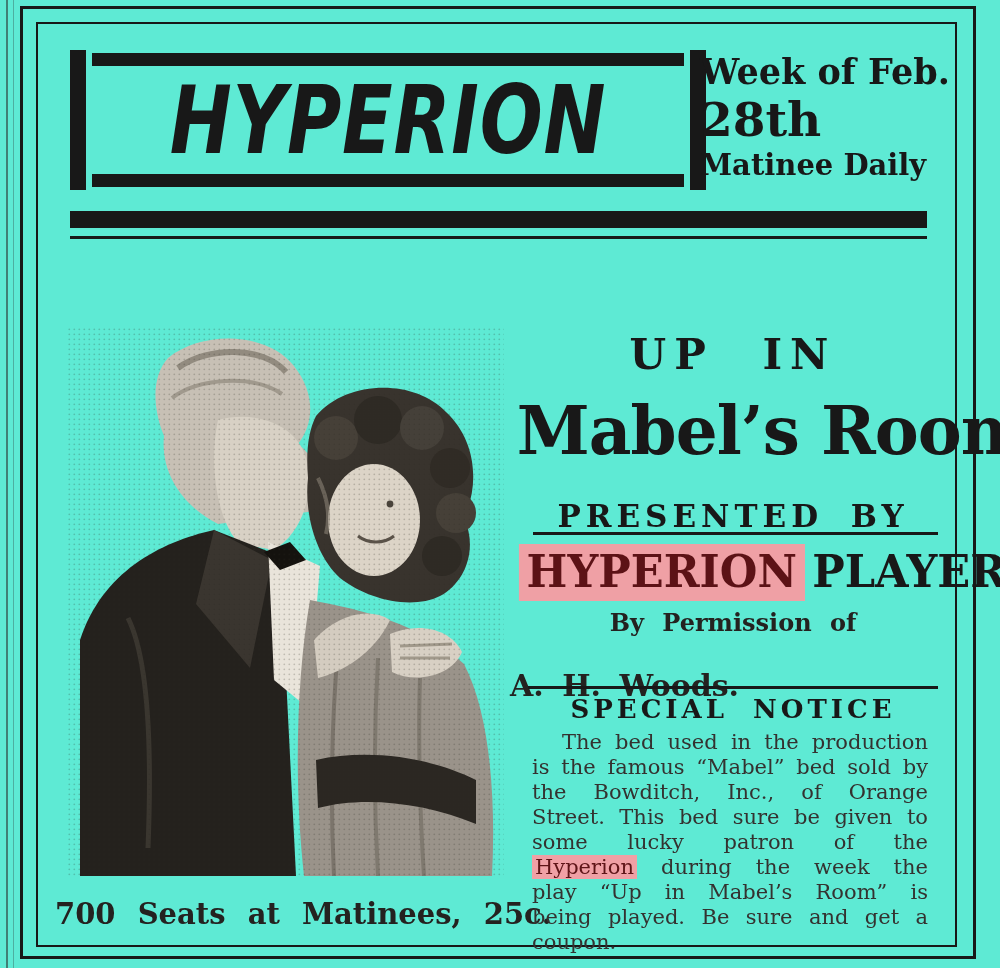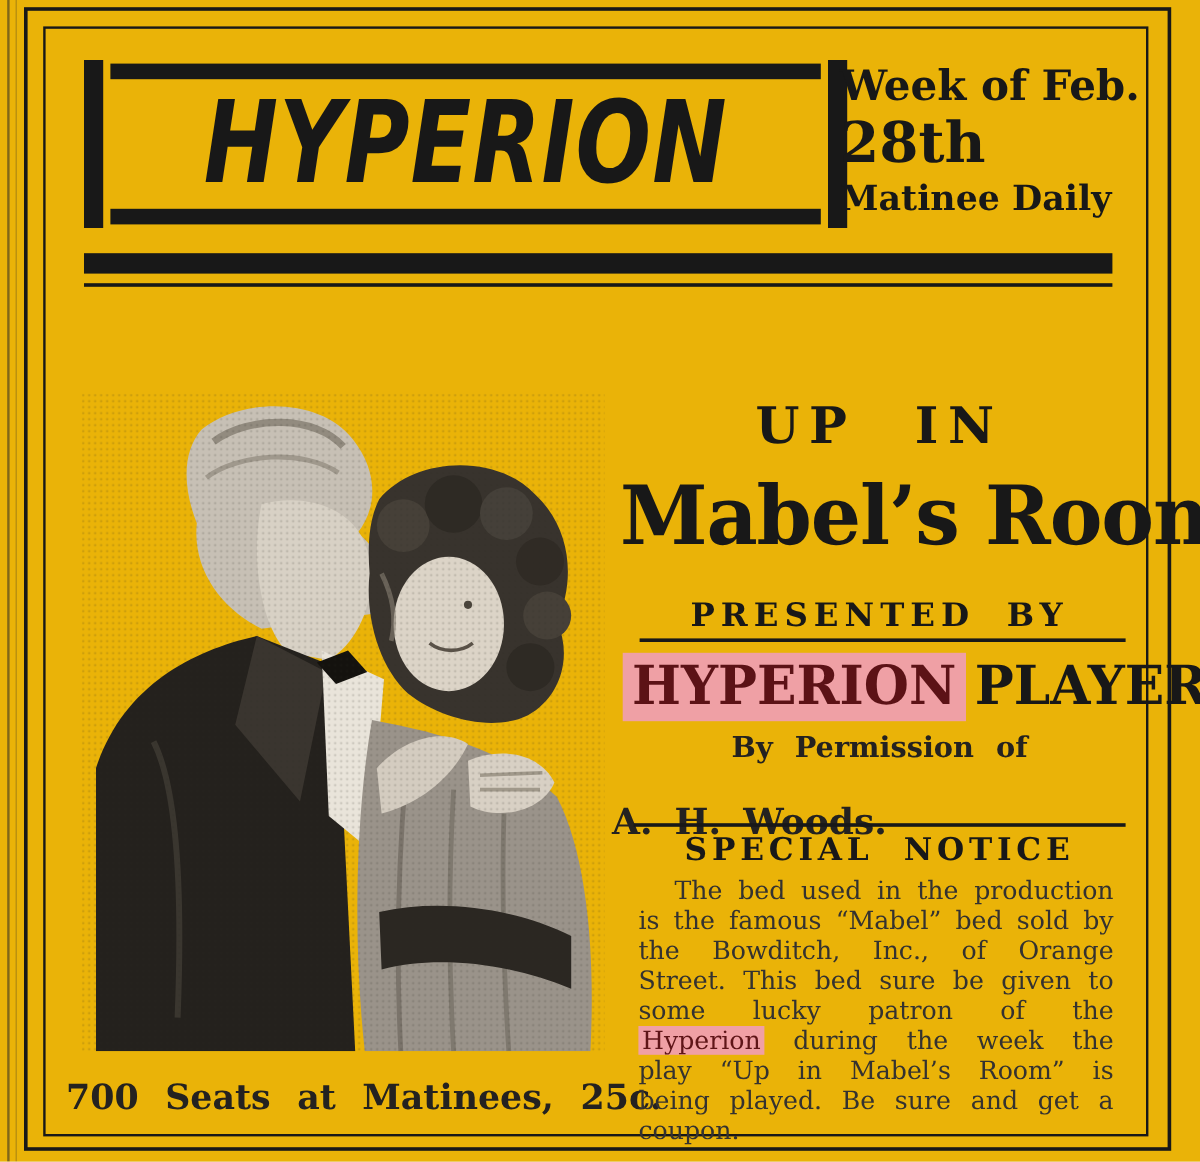--- a/index.html
+++ b/index.html
@@ -3,21 +3,21 @@
 <meta charset="utf-8">
 <style>
   html,body{margin:0;padding:0;}
   body{
     width:1000px;height:968px;
     background:#f1efeb;
     font-family:"DejaVu Serif", serif;
     color:#181818;
     overflow:hidden;
   }
-  #ad{position:relative;width:1000px;height:968px;background:#eab308;}
+  #ad{position:relative;width:1000px;height:968px;background:#5eead4;}
 
   
   .scan-rule-1{position:absolute;left:6px;top:0;width:2px;height:968px;background:rgba(40,40,40,.55);}
   .scan-rule-2{position:absolute;left:13px;top:0;width:1px;height:968px;background:rgba(40,40,40,.30);}
 
   
   .frame-outer{position:absolute;left:20px;top:6px;width:950px;height:947px;border:3px solid #181818;}
   .frame-inner{position:absolute;left:36px;top:22px;width:917px;height:921px;border:2px solid #181818;}
 
   
@@ -54,21 +54,21 @@
     font-size:29px;font-weight:bold;word-spacing:12px;color:#242220;white-space:nowrap;
   }
 
   
   .col{position:absolute;left:510px;top:0;width:446px;height:968px;}
   .title-line1{position:absolute;left:0;top:330px;width:100%;text-align:center;
     font-size:42px;font-weight:bold;letter-spacing:8px;word-spacing:26px;white-space:nowrap;}
   .title-line2{position:absolute;left:0;top:390px;width:100%;text-align:center;
     font-size:68px;font-weight:bold;letter-spacing:-1px;white-space:nowrap;transform:scaleX(.97);}
   .presented-label{position:absolute;left:0;top:498px;width:100%;text-align:center;
-    font-size:27px;font-weight:bold;letter-spacing:5px;word-spacing:12px;white-space:nowrap;}
+    font-size:31px;font-weight:bold;letter-spacing:5px;word-spacing:12px;white-space:nowrap;}
   .rule-1{position:absolute;left:23px;top:532px;width:405px;height:3px;background:#181818;}
   .players-line{position:absolute;left:0;top:545px;width:100%;text-align:center;
     font-size:45px;font-weight:bold;white-space:nowrap;transform:scaleX(.96);}
   .hl-big{background:#efa0a5;color:#5c1216;padding:1px 8px 3px 8px;}
   .players-rest{margin-left:8px;color:#181818;}
   .permission-line{position:absolute;left:0;top:608px;width:100%;text-align:center;
     font-size:24px;font-weight:bold;word-spacing:10px;white-space:nowrap;color:#242220;}
   .producer-line{position:absolute;left:0;top:668px;width:100%;text-align:left;
     font-size:30px;font-weight:bold;word-spacing:8px;white-space:nowrap;color:#242220;}
   .rule-2{position:absolute;left:18px;top:686px;width:410px;height:3px;background:#181818;}

